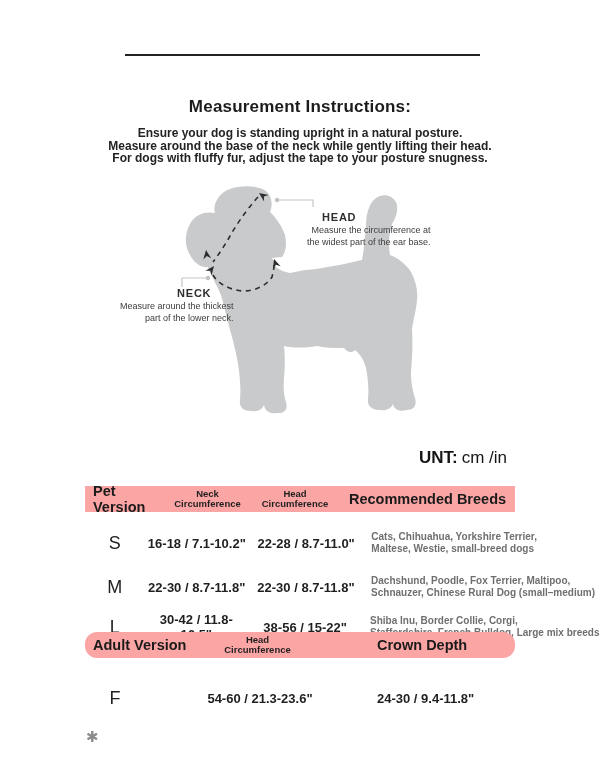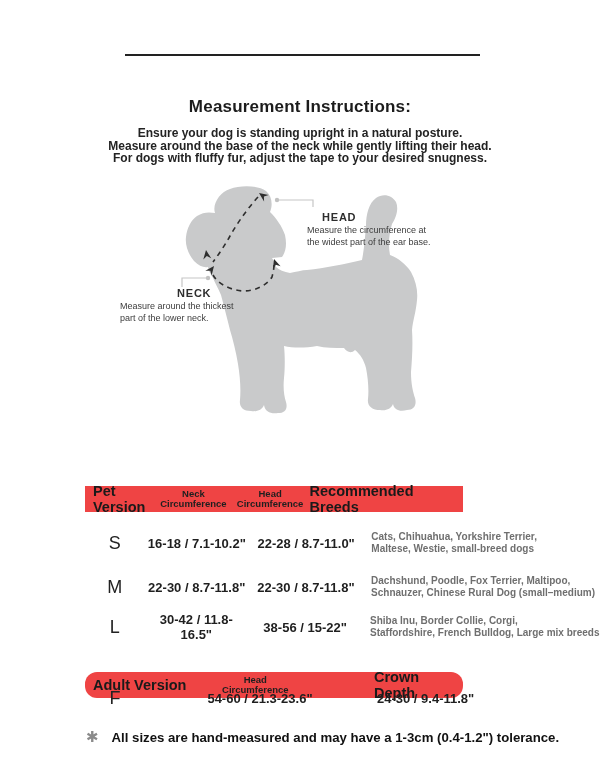--- a/index.html
+++ b/index.html
@@ -28,39 +28,39 @@
     font-size:12px; font-weight:700; color:#232323; line-height:12.5px;
   }
   .figure { position:absolute; left:0; top:0; width:600px; height:764px; }
   .figure svg { position:absolute; left:120px; top:185px; }
   .anno-label {
     position:absolute; font-size:11px; font-weight:700; color:#2e2e2e;
     letter-spacing:.8px;
   }
   .anno-desc {
     position:absolute; font-size:9px; font-weight:400; color:#3c3c3c;
-    line-height:11.5px; white-space:pre-line;
+    line-height:11.5px; white-space:pre-line;text-align:right;
   }
   .unit-note {
     position:absolute; top:448px; left:330px; width:177px; text-align:right;
     font-size:17px; color:#151515;
   }
   .unit-note .u-label { font-weight:700; }
   .unit-note .u-value { font-weight:400; margin-left:4px; }
   .band {
-    position:absolute; left:85px; width:378px; height:26px;
-    background:#ef4444; display:flex; align-items:center;
+    position:absolute; left:85px; width:430px; height:26px;
+    background:#fca5a5; display:flex; align-items:center;
   }
   .band .h-main { font-size:14.5px; font-weight:700; color:#1a1a1a; }
   .band .h-sub {
     font-size:9.5px; font-weight:700; color:#1f1f1f; line-height:10.5px;
     text-align:center; white-space:pre-line;
   }
   .band1 { top:486px; }
-  .band2 { top:672px;border-radius:12px; }
+  .band2 { top:632px;border-radius:12px; }
   .b-col-a { width:80px; padding-left:8px; }
   .b-col-b { width:85px; display:flex; justify-content:center; }
   .b-col-c { width:90px; display:flex; justify-content:center; }
   .b-col-d { width:175px; display:flex; justify-content:center; }
   .ab-col-a { width:110px; padding-left:8px; }
   .ab-col-b { width:125px; display:flex; justify-content:center; }
   .ab-col-c { margin-left:57px; }
   .trow {
     position:absolute; left:85px; width:510px; height:32px;
     display:flex; align-items:center;
@@ -87,21 +87,21 @@
 
 <div class="page">
 
   <div class="title-rule"></div>
 
   <div class="section-heading">Measurement Instructions:</div>
 
   <div class="instructions">
     <div>Ensure your dog is standing upright in a natural posture.</div>
     <div>Measure around the base of the neck while gently lifting their head.</div>
-    <div>For dogs with fluffy fur, adjust the tape to your desired snugness.</div>
+    <div>For dogs with fluffy fur, adjust the tape to your posture snugness.</div>
   </div>
 
   <div class="figure">
     <svg width="320" height="235" viewBox="120 185 320 235">
 
       <path fill="#c9cacb" d="
         M 215,213
         C 212,204 220,192 230,189
         C 240,185 258,185 266,191
         C 272,196 273,205 270,212
@@ -168,20 +168,23 @@
 
     <div class="anno-label" style="left:322px; top:211px;">HEAD</div>
     <div class="anno-desc" style="left:307px; top:225px;">Measure the circumference at
 the widest part of the ear base.</div>
 
     <div class="anno-label" style="left:177px; top:287px;">NECK</div>
     <div class="anno-desc" style="left:120px; top:301px;">Measure around the thickest
 part of the lower neck.</div>
   </div>
 
+  <div class="unit-note">
+    <span class="u-label">UNT:</span><span class="u-value">cm /in</span>
+  </div>
 
   <div class="band band1">
     <div class="b-col-a h-main">Pet Version</div>
     <div class="b-col-b">
         <span class="h-sub">Neck
 Circumference</span>
       </div>
     <div class="b-col-c">
         <span class="h-sub">Head
 Circumference</span>
@@ -225,16 +228,15 @@
   </div>
 
   <div class="trow row-f">
     <div class="c-size">F</div>
     <div class="c-fval">54-60 / 21.3-23.6"</div>
     <div class="c-crown">24-30 / 9.4-11.8"</div>
   </div>
 
   <div class="footnote">
     <span class="ast">✱</span>
-    <span class="ft-text">All sizes are hand-measured and may have a 1-3cm (0.4-1.2") tolerance.</span>
   </div>
 
 </div>
 
 </body></html>

